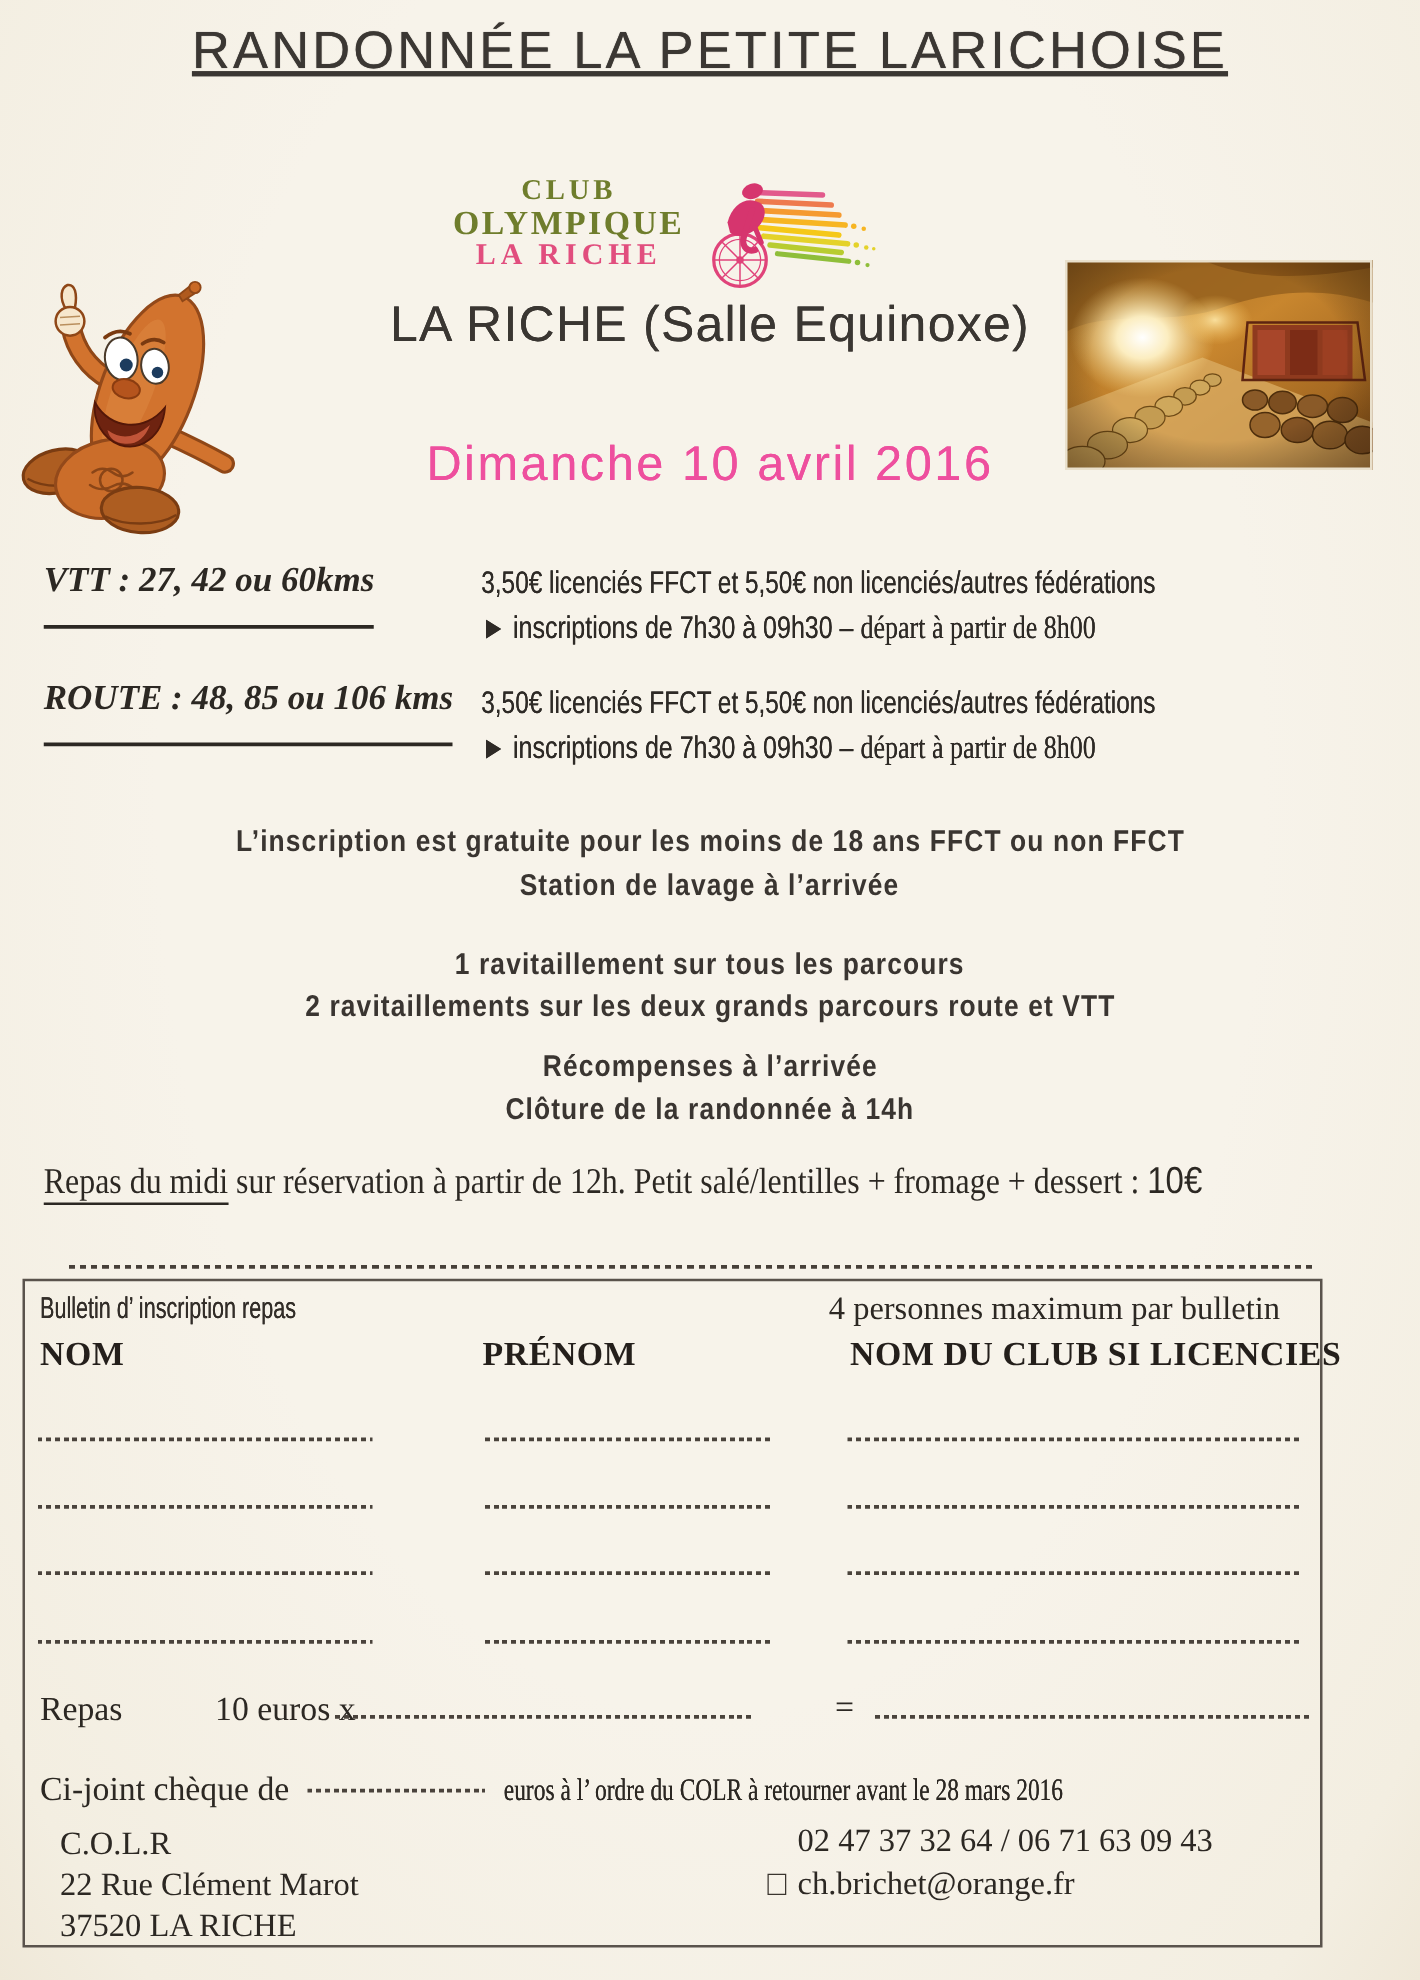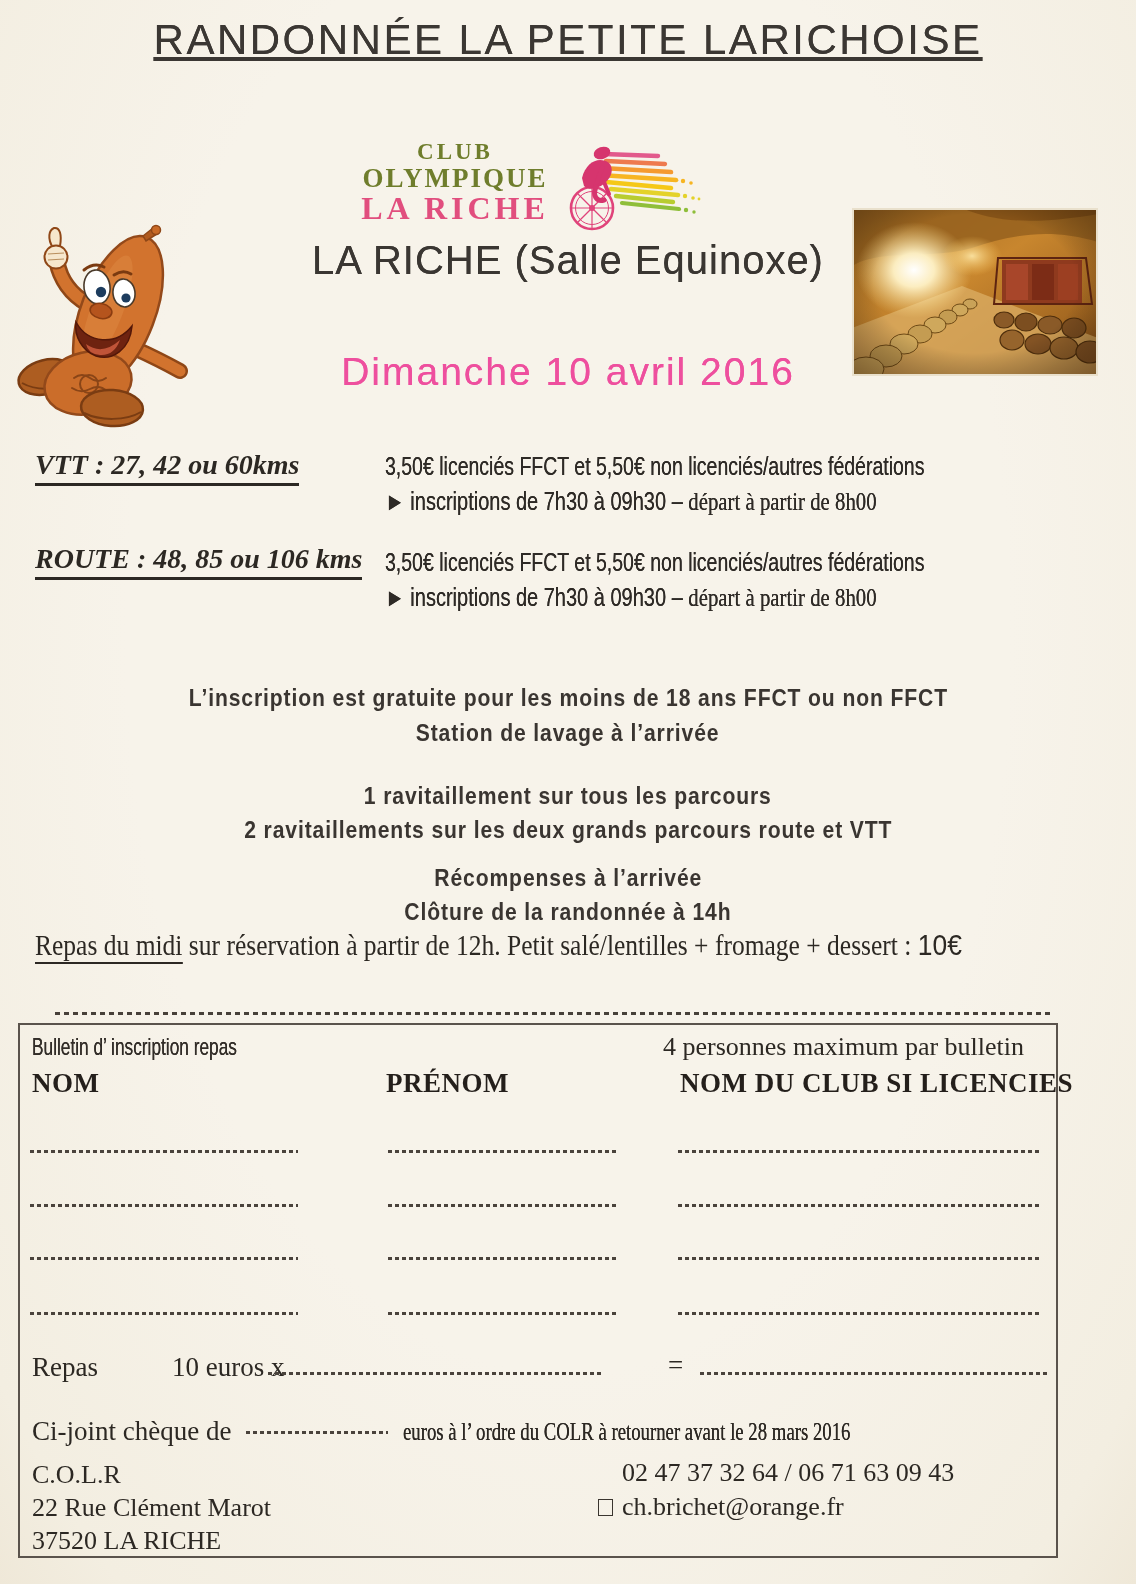--- a/index.html
+++ b/index.html
@@ -14,44 +14,44 @@
     color:#35302b;
   }
   .abs{position:absolute;white-space:nowrap;}
   .cline{position:absolute;left:0;width:1136px;text-align:center;white-space:nowrap;}
   .sq{display:inline-block;transform:scaleX(0.88);}
   .title{font-size:42px;letter-spacing:2.5px;color:#3b3733;text-shadow:0 0 .6px #3b3733;text-decoration:underline;}
   .venue{font-size:40px;color:#3a3632;letter-spacing:1px;text-shadow:0 0 .5px #3a3632;}
   .date{font-size:39px;letter-spacing:2px;color:#ee4f9e;text-shadow:0 0 .5px #ee4f9e;}
   .course-name{
     font-family:"Liberation Serif",serif;font-weight:700;font-style:italic;
-    font-size:28px;color:#2c2823;border-bottom:3px solid #2c2823;padding-bottom:2px;
+    font-size:28px;color:#2c2823;border-bottom:3px solid #2c2823;padding-bottom:19px;
   }
   .fee{font-size:25px;color:#2e2a26;transform:scaleX(0.78);transform-origin:0 50%;text-shadow:0 0 .5px #2e2a26;}
   .sched{font-size:25px;color:#2e2a26;transform:scaleX(0.80);transform-origin:0 50%;text-shadow:0 0 .4px #2e2a26;}
   .sched .serifpart{font-family:"Liberation Serif",serif;font-size:26px;}
-  .midtext{font-size:24px;font-weight:700;letter-spacing:1px;color:#3a3531;margin-top:24px;}
+  .midtext{font-size:24px;font-weight:700;letter-spacing:1px;color:#3a3531;}
   .meal{font-family:"Liberation Serif",serif;font-size:29px;color:#2c2823;transform:scaleX(0.88);transform-origin:0 50%;}
   .meal .u{border-bottom:2px solid #2c2823;padding-bottom:1px;}
   .meal .price{font-family:"Liberation Sans",sans-serif;font-size:30px;}
   .dashline{height:3px;background:repeating-linear-gradient(90deg,#474039 0 5px,transparent 5px 9px);}
   .dash-dense{height:3px;background:repeating-linear-gradient(90deg,#4a433c 0 4px,transparent 4px 7px);}
   .dash-inline{display:inline-block;height:3px;vertical-align:6px;background:repeating-linear-gradient(90deg,#4a433c 0 4px,transparent 4px 7px);}
   .formbox{border:2px solid #5a534c;}
   .formtitle{font-size:24px;color:#322d28;transform:scaleX(0.72);transform-origin:0 50%;text-shadow:0 0 .4px #322d28;}
   .serif26{font-family:"Liberation Serif",serif;font-size:26px;color:#2c2823;}
   .colhead{font-family:"Liberation Serif",serif;font-weight:700;font-size:27px;letter-spacing:.5px;color:#241f1b;}
   .serif27{font-family:"Liberation Serif",serif;font-size:27px;color:#2c2823;}
   .chq-sans{display:inline-block;font-size:25px;transform:scaleX(0.75);transform-origin:0 50%;text-shadow:0 0 .4px #2e2a26;}
-  .ftr{font-family:"Liberation Serif",serif;font-size:26px;color:#2c2823;}
+  .ftr{font-family:"Liberation Serif",serif;font-size:26px;color:#2c2823;margin-left:16px;}
   .mailsq{display:inline-block;width:13px;height:15px;border:1.6px solid #3a352f;margin-right:9px;vertical-align:-1px;}
   .logo-txt{line-height:1.05;text-align:center;font-family:"Liberation Serif",serif;font-weight:700;}
   .logo-l1{font-size:23px;letter-spacing:3px;}
   .logo-l2{font-size:27px;letter-spacing:2px;}
-  .logo-l3{font-size:32px;letter-spacing:4px;}
+  .logo-l3{font-size:24px;letter-spacing:4px;}
 </style>
 </head>
 <body>
 
 <div class="page">
 
   <div class="cline title" style="top:16px">RANDONNÉE LA PETITE LARICHOISE</div>
 
   <div class="abs logo-txt" style="left:345px;top:140px;width:220px">
     <div class="logo-l1" style="color:#6f7d2c">CLUB</div>

